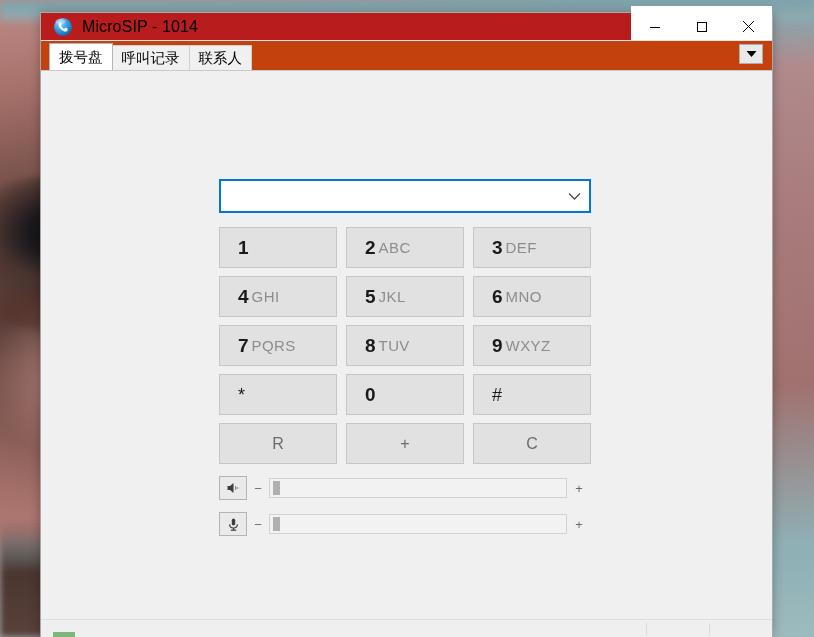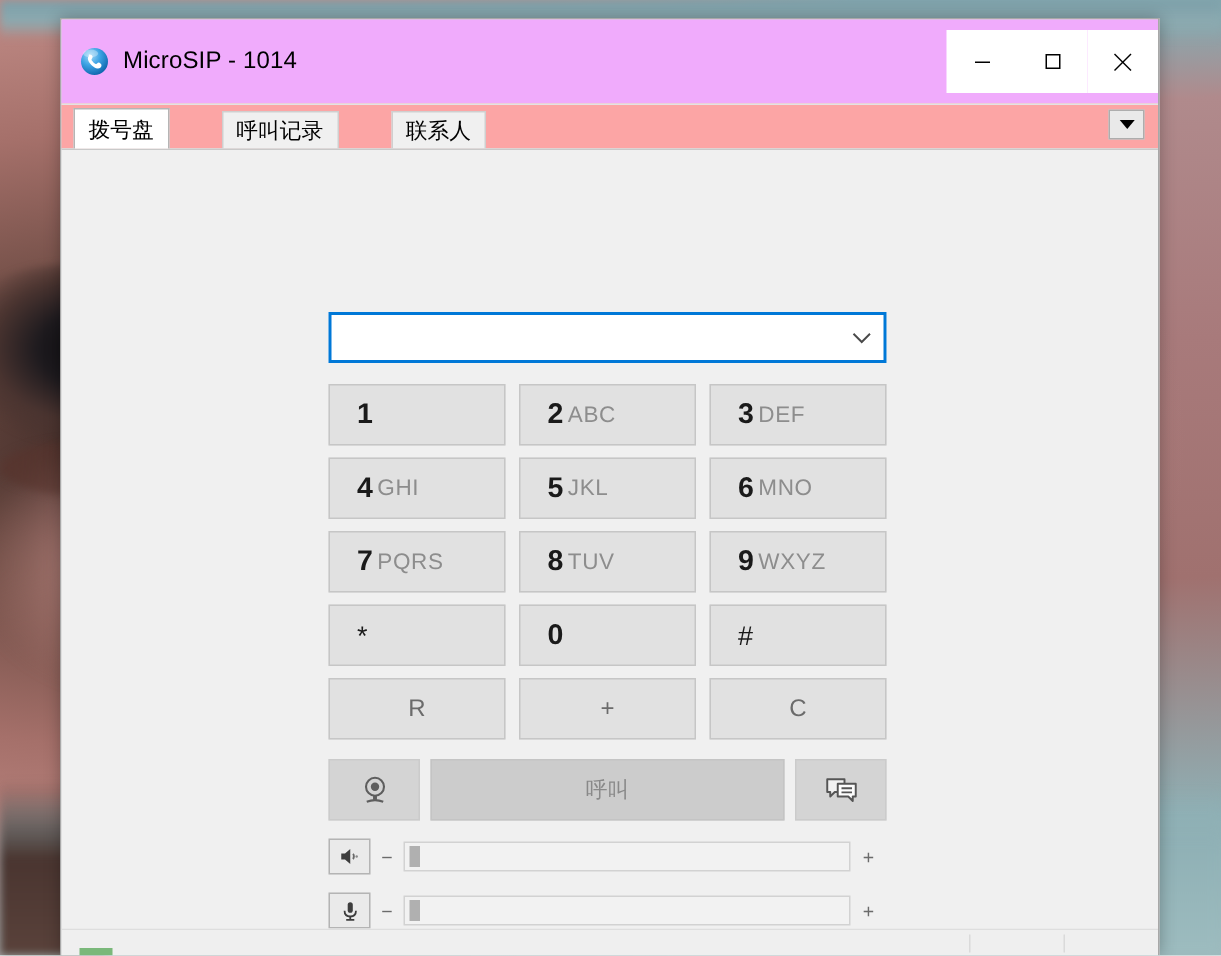--- a/index.html
+++ b/index.html
@@ -73,22 +73,22 @@
     width: 733px; height: 625px;
     background: #f0f0f0;
     border: 1px solid #a8a8a8;
     border-bottom: none;
     box-shadow: 0 0 10px rgba(0,0,0,0.28);
     display: flex; flex-direction: column;
   }
 
   
   #title-bar {
-    height: 56px;
-    background: #f0abfc;
+    height: 27px;
+    background: #b91c1c;
     display: flex; align-items: center;
     flex: 0 0 auto;
   }
   #app-icon {
     width: 20px; height: 20px;
     margin-left: 12px; margin-right: 9px;
     flex: 0 0 auto;
   }
   #title-text {
     font-size: 16px;
@@ -104,27 +104,26 @@
     width: 47px; height: 42px;
     display: flex; align-items: center; justify-content: center;
     background: #ffffff;
     border: none;
     cursor: default;
   }
 
   
   #tab-strip {
     height: 30px;
-    background: #fca5a5;
+    background: #c2410c;
     border-top: 1px solid #e3e3e3;
     display: flex; align-items: flex-end;
     padding-left: 8px;
     position: relative;
     flex: 0 0 auto;
-    gap: 36px;
   }
   .tab {
     height: 25px;
     padding: 0 9px;
     display: flex; align-items: center;
     font-size: 14.5px;
     color: #000;
     background: #f0f0f0;
     border: 1px solid #cfcfcf;
     border-bottom: none;
@@ -461,41 +460,20 @@
             <span class="letters"></span>
           </div>
         </div>
 
         <div id="fn-row">
           <div class="fn-key">R</div>
           <div class="fn-key">+</div>
           <div class="fn-key">C</div>
         </div>
 
-        <div id="call-row">
-          <div id="video-btn">
-            <svg width="22" height="22" viewBox="0 0 22 22">
-              <circle cx="11" cy="8.5" r="6" fill="none" stroke="#5e5e5e" stroke-width="1.4"></circle>
-              <circle cx="11" cy="8.5" r="2.8" fill="#5e5e5e"></circle>
-              <rect x="9.7" y="14.2" width="2.6" height="3" fill="#5e5e5e"></rect>
-              <path d="M5.5 18.5 Q11 16.4 16.5 18.5" fill="none" stroke="#5e5e5e" stroke-width="1.4"></path>
-            </svg>
-          </div>
-          <div id="call-btn">
-            <span>呼叫</span>
-          </div>
-          <div id="message-btn">
-            <svg width="24" height="22" viewBox="0 0 24 22">
-              <path d="M2.5 3.5 H14 V12 H7.5 L4.5 15 V12 H2.5 Z" fill="#f2f2f2" stroke="#555" stroke-width="1.3" stroke-linejoin="round"></path>
-              <path d="M9.5 6.5 H21.5 V15 H19.5 V18 L16.5 15 H9.5 Z" fill="#fdfdfd" stroke="#555" stroke-width="1.3" stroke-linejoin="round"></path>
-              <line x1="12" y1="9.5" x2="19" y2="9.5" stroke="#555" stroke-width="1.2"></line>
-              <line x1="12" y1="12.3" x2="19" y2="12.3" stroke="#555" stroke-width="1.2"></line>
-            </svg>
-          </div>
-        </div>
 
         <div class="slider-row">
           <div class="slider-icon-btn">
             <svg width="15" height="14" viewBox="0 0 15 14">
               <path d="M1.5 5 H4 L7.5 2 V12 L4 9 H1.5 Z" fill="#3d3d3d"></path>
               <path d="M9.4 5.2 Q10.6 7 9.4 8.8" fill="none" stroke="#6a6a6a" stroke-width="1.1"></path>
               <circle cx="11.8" cy="7" r="0.8" fill="#8a8a8a"></circle>
             </svg>
           </div>
           <div class="slider-minus">−</div>

